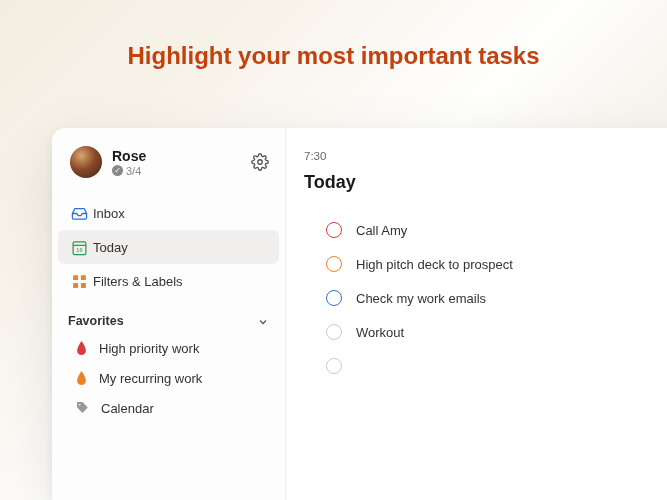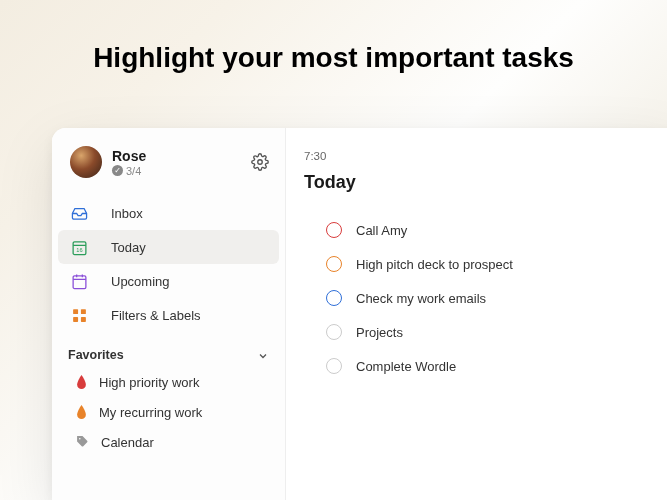--- a/index.html
+++ b/index.html
@@ -4,23 +4,23 @@
 <style>
   * { box-sizing: border-box; margin: 0; padding: 0; }
   html, body { width: 667px; height: 500px; overflow: hidden; }
   body {
     font-family: -apple-system, BlinkMacSystemFont, "Segoe UI", Helvetica, Arial, sans-serif;
     background: linear-gradient(135deg, #f3ede1 0%, #f7f2e8 20%, #fefefd 50%, #f0ebdf 80%, #e8e3d5 100%);
     position: relative;
   }
   .hero {
     text-align: center;
-    font-size: 28px;
+    font-size: 24px;
     font-weight: 700;
-    color: #000000;
+    color: #c2410c;
     padding-top: 42px;
   }
   .app {
     position: absolute;
     top: 128px;
     left: 52px;
     width: 626px;
     height: 372px;
     background: #fff;
     border-radius: 14px 0 0 0;
@@ -55,21 +55,21 @@
     width: 11px; height: 11px; border-radius: 50%; background: #888;
     display: inline-flex; align-items: center; justify-content: center;
     color: #fff; font-size: 8px; line-height: 1;
   }
   .settings-btn {
     width: 22px; height: 22px; display: flex; align-items: center; justify-content: center;
     cursor: pointer; color: #555;
   }
   .nav { padding: 4px 6px; }
   .nav-item {
-    display: flex; align-items: center; gap: 23px;
+    display: flex; align-items: center; gap: 5px;
     padding: 8px 12px; border-radius: 6px;
     font-size: 13px; color: #333; cursor: pointer;
   }
   .nav-item.active { background: #f0efed; }
   .nav-icon { width: 18px; height: 18px; display: flex; align-items: center; justify-content: center; flex-shrink: 0; }
   .section-header {
     display: flex; align-items: flex-end; justify-content: space-between;
     padding: 12px 16px 6px 16px;
     font-size: 12.5px; font-weight: 600; color: #333;
     cursor: pointer;
@@ -146,31 +146,20 @@
           <svg width="17" height="17" viewBox="0 0 24 24" fill="none" stroke="#2a9d5a" stroke-width="1.8">
               <rect x="3" y="4" width="18" height="18" rx="2"></rect>
               <line x1="3" y1="9" x2="21" y2="9"></line>
               <text x="12" y="18" font-size="8" text-anchor="middle" fill="#2a9d5a" stroke="none">16</text>
             </svg>
         </span>
         <span>Today</span>
       </div>
       <div class="nav-item">
         <span class="nav-icon">
-          <svg width="17" height="17" viewBox="0 0 24 24" fill="none" stroke="#8a4fd8" stroke-width="1.8">
-              <rect x="3" y="4" width="18" height="18" rx="2"></rect>
-              <line x1="3" y1="9" x2="21" y2="9"></line>
-              <line x1="8" y1="2" x2="8" y2="6"></line>
-              <line x1="16" y1="2" x2="16" y2="6"></line>
-            </svg>
-        </span>
-        <span>Upcoming</span>
-      </div>
-      <div class="nav-item">
-        <span class="nav-icon">
           <svg width="17" height="17" viewBox="0 0 24 24" fill="#e8832a">
               <rect x="3" y="3" width="7" height="7" rx="1"></rect>
               <rect x="14" y="3" width="7" height="7" rx="1"></rect>
               <rect x="3" y="14" width="7" height="7" rx="1"></rect>
               <rect x="14" y="14" width="7" height="7" rx="1"></rect>
             </svg>
         </span>
         <span>Filters &amp; Labels</span>
       </div>
     </nav>
@@ -227,22 +216,21 @@
       <div class="task">
         <span class="task-circle prio-orange"></span>
         <span>High pitch deck to prospect</span>
       </div>
       <div class="task">
         <span class="task-circle prio-blue"></span>
         <span>Check my work emails</span>
       </div>
       <div class="task">
         <span class="task-circle"></span>
-        <span>Projects</span>
+        <span>Workout</span>
       </div>
       <div class="task">
         <span class="task-circle"></span>
-        <span>Complete Wordle</span>
       </div>
     </div>
   </main>
 
 </div>
 
 </body></html>

